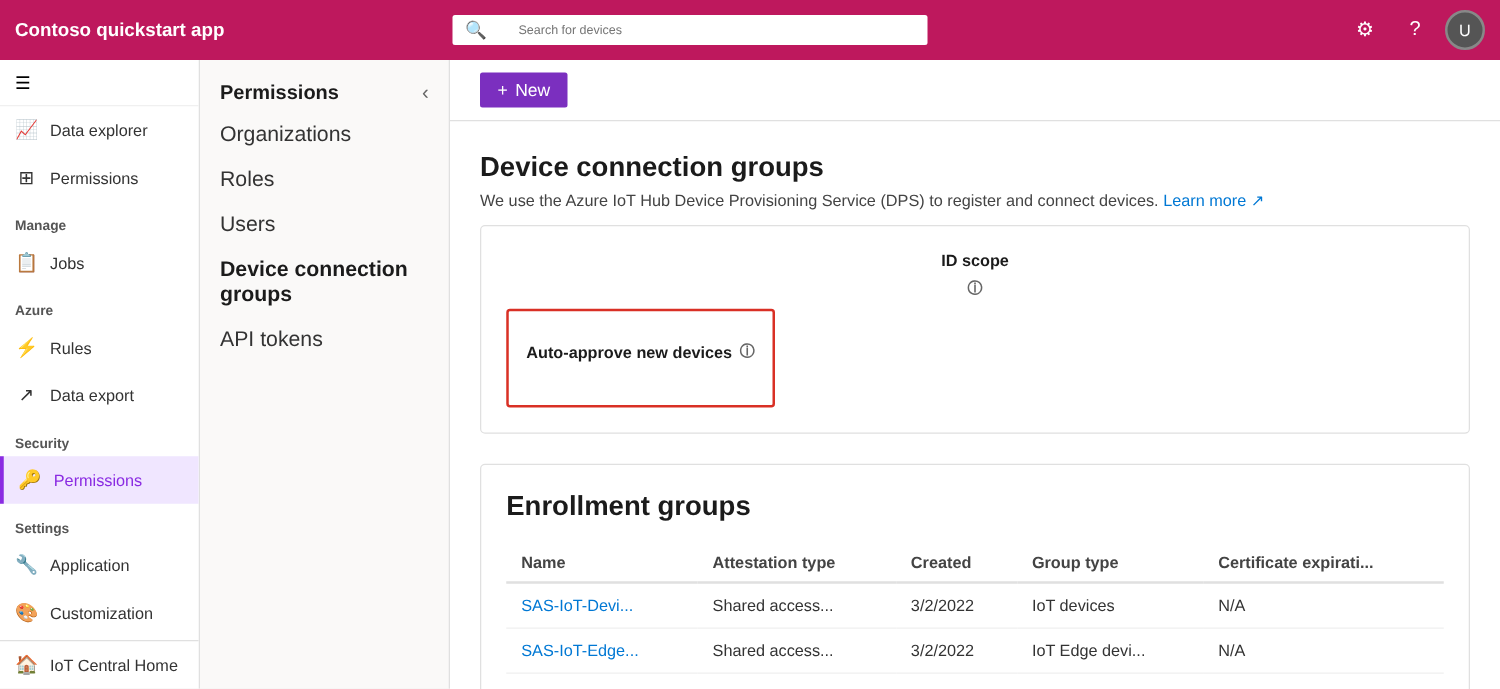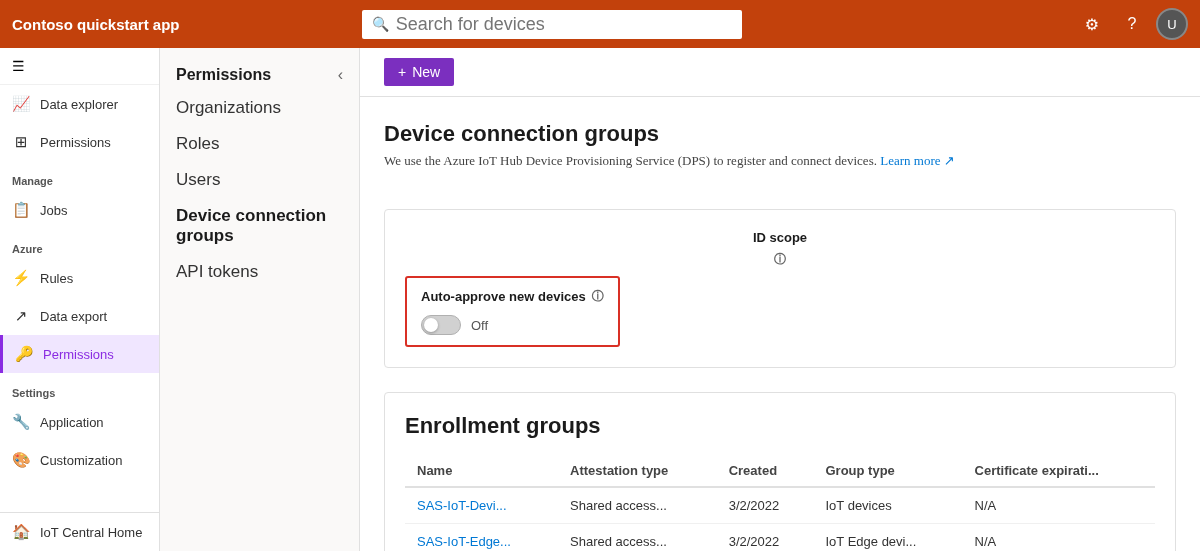--- a/index.html
+++ b/index.html
@@ -1,31 +1,31 @@
 <!DOCTYPE html>
 <html><head>
   <meta charset="utf-8">
   <style>
     * { box-sizing: border-box; margin: 0; padding: 0; }
     body { font-family: 'Segoe UI', Arial, sans-serif; font-size: 14px; background: #f3f2f1; overflow: hidden; }
 
     
     .topbar {
       display: flex; align-items: center; height: 48px;
-      background: #c2410c; color: #fff; padding: 0 12px;
+      background: #be185d; color: #fff; padding: 0 12px;
       position: fixed; top: 0; left: 0; right: 0; z-index: 100;
     }
     .topbar-title { font-size: 15px; font-weight: 600; color: #fff; flex: 0 0 auto; margin-right: 16px; }
     .topbar-search {
       flex: 1; max-width: 380px; margin: 0 auto;
       display: flex; align-items: center;
       background: #fff; border-radius: 2px; padding: 4px 10px; gap: 6px;
     }
     .topbar-search input {
-      border: none; outline: none; font-size: 18px; width: 100%; color: #333;
+      border: none; outline: none; font-size: 10px; width: 100%; color: #333; margin-left: 19px;
     }
     .topbar-icons { display: flex; align-items: center; gap: 8px; margin-left: auto; }
     .topbar-icon-btn {
       background: none; border: none; cursor: pointer; color: #fff;
       width: 32px; height: 32px; display: flex; align-items: center; justify-content: center;
       font-size: 16px; border-radius: 2px;
     }
     .topbar-avatar {
       width: 32px; height: 32px; border-radius: 50%; border: 2px solid #888;
       display: flex; align-items: center; justify-content: center;
@@ -83,21 +83,21 @@
     }
     .btn-new {
       display: flex; align-items: center; gap: 6px;
       background: #7b2fbf; color: #fff; border: none; border-radius: 2px;
       padding: 6px 14px; font-size: 14px; cursor: pointer; font-weight: 500;
     }
 
     
     .page-body { padding: 24px; }
     .page-title { font-size: 22px; font-weight: 600; color: #1b1b1b; margin-bottom: 6px; }
-    .page-desc { font-size: 13px; color: #444; margin-bottom: 40px; font-family: Liberation Serif, serif; }
+    .page-desc { font-size: 13px; color: #444; margin-bottom: 12px; }
     .page-desc a { color: #0078d4; text-decoration: none; }
 
     
     .card {
       border: 1px solid #e0e0e0; border-radius: 4px; padding: 20px;
       margin-bottom: 24px; background: #fff;
     }
     .field-label {
       display: flex; align-items: center; gap: 6px;
       font-size: 13px; font-weight: 600; color: #1b1b1b; margin-bottom: 8px; flex-direction: column;
@@ -109,21 +109,21 @@
     }
     .copy-btn {
       width: 32px; height: 32px; background: #7b2fbf; color: #fff;
       border: none; border-radius: 2px; cursor: pointer;
       display: flex; align-items: center; justify-content: center; font-size: 14px;
     }
 
     
     .auto-approve-box {
       border: 2px solid #d93025; border-radius: 3px;
-      padding: 10px 14px; display: inline-block; min-width: 180px;
+      padding: 24px 14px; display: inline-block; min-width: 180px;
     }
     .auto-approve-label {
       display: flex; align-items: center; gap: 6px;
       font-size: 13px; font-weight: 600; margin-bottom: 10px; color: #1b1b1b;
     }
     .toggle-row { display: flex; align-items: center; gap: 10px; }
     .toggle {
       width: 40px; height: 20px; background: #d1d1d1; border-radius: 10px;
       position: relative; cursor: pointer; border: 1px solid #b0b0b0;
     }
@@ -194,20 +194,21 @@
     <div class="sidebar-section-label">Azure</div>
     <div class="sidebar-item">
       <span class="sidebar-icon">⚡</span>
       <span>Rules</span>
     </div>
     <div class="sidebar-item">
       <span class="sidebar-icon">↗</span>
       <span>Data export</span>
     </div>
 
+    <div class="sidebar-section-label">Security</div>
     <div class="sidebar-item active">
       <span class="sidebar-icon">🔑</span>
       <span>Permissions</span>
     </div>
 
     <div class="sidebar-section-label">Settings</div>
     <div class="sidebar-item">
       <span class="sidebar-icon">🔧</span>
       <span>Application</span>
     </div>
@@ -269,26 +270,20 @@
         <div class="field-label">
           <span>ID scope</span>
           <span class="info-icon" title="Information">ⓘ</span>
         </div>
 
         
         <div class="auto-approve-box">
           <div class="auto-approve-label">
             <span>Auto-approve new devices</span>
             <span class="info-icon" title="Information">ⓘ</span>
-          </div>
-          <div class="toggle-row">
-            <div class="toggle">
-              <div class="toggle-thumb"></div>
-            </div>
-            <span class="toggle-label">Off</span>
           </div>
         </div>
       </div>
 
       <div class="enrollment-card">
         <h2 class="section-title">Enrollment groups</h2>
         <div class="table-wrap">
           <table>
             <thead>
               <tr>

